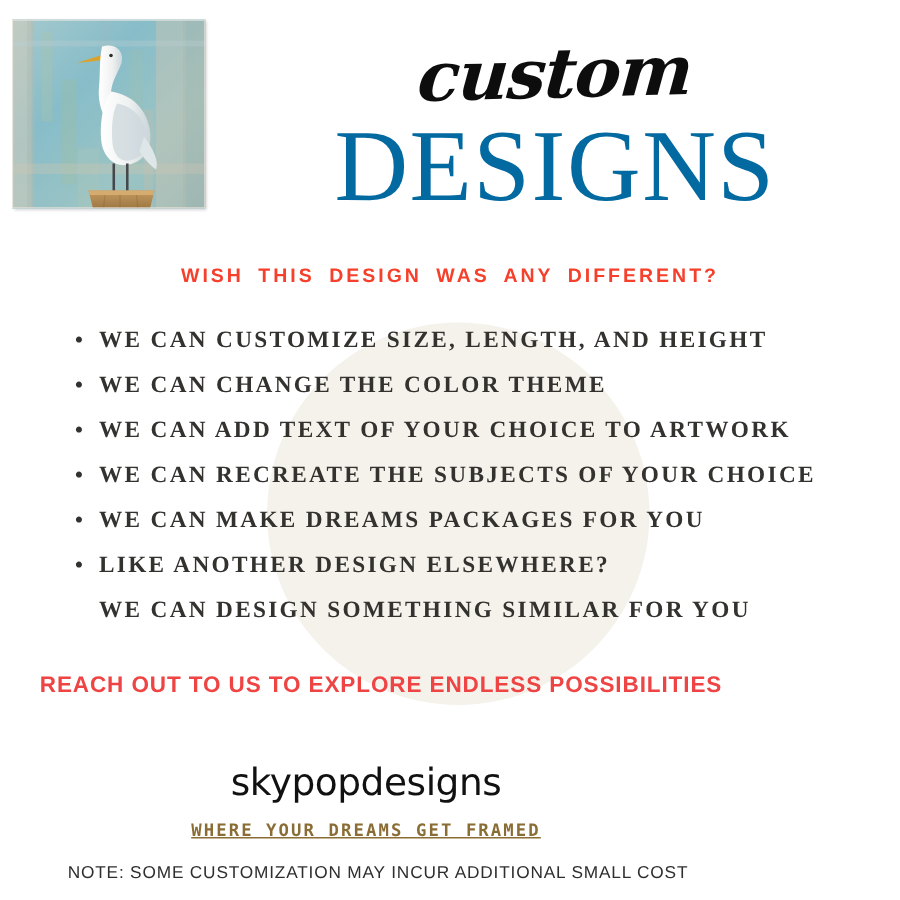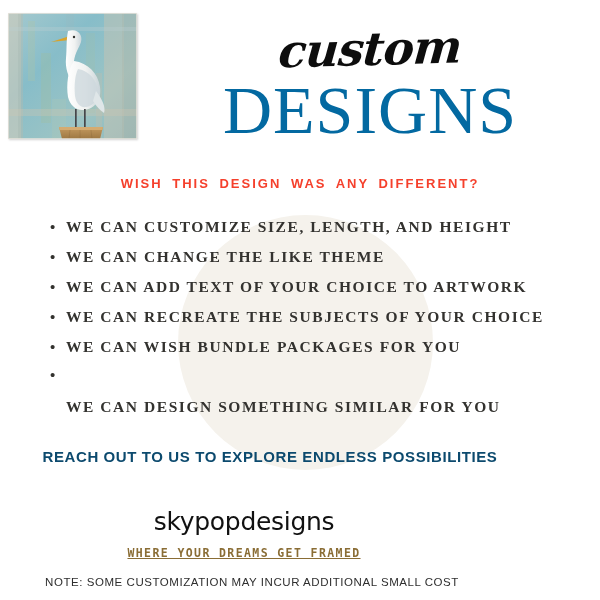--- a/index.html
+++ b/index.html
@@ -133,23 +133,22 @@
     position: absolute;
     left: 0;
     top: 448px;
     width: 508px;
     text-align: center;
     z-index: 3;
     font-family: "Liberation Sans", sans-serif;
     font-weight: 700;
     font-size: 15px;
     letter-spacing: 0.6px;
-    color: #0c4a6e;
-    white-space: nowrap;
-    margin-left: 16px;
+    color: #ef4444;
+    white-space: nowrap;
   }
 
   
   #footer-block {
     position: absolute;
     left: 0;
     top: 508px;
     width: 488px;
     text-align: center;
     z-index: 3;
@@ -272,36 +271,37 @@
 
   <div id="subtitle-question">WISH  THIS  DESIGN  WAS ANY DIFFERENT?</div>
 
   <ul id="feature-list">
     <li class="feature-row">
       <span class="feature-bullet">•</span>
       <span class="feature-text">WE CAN CUSTOMIZE SIZE, LENGTH, AND HEIGHT</span>
     </li>
     <li class="feature-row">
       <span class="feature-bullet">•</span>
-      <span class="feature-text">WE CAN CHANGE THE LIKE THEME</span>
+      <span class="feature-text">WE CAN CHANGE THE COLOR THEME</span>
     </li>
     <li class="feature-row">
       <span class="feature-bullet">•</span>
       <span class="feature-text">WE CAN ADD TEXT OF YOUR CHOICE TO ARTWORK</span>
     </li>
     <li class="feature-row">
       <span class="feature-bullet">•</span>
       <span class="feature-text">WE CAN RECREATE THE SUBJECTS OF YOUR CHOICE</span>
     </li>
     <li class="feature-row">
       <span class="feature-bullet">•</span>
-      <span class="feature-text">WE CAN WISH BUNDLE PACKAGES FOR YOU</span>
-    </li>
-    <li class="feature-row">
-      <span class="feature-bullet">•</span>
+      <span class="feature-text">WE CAN MAKE DREAMS PACKAGES FOR YOU</span>
+    </li>
+    <li class="feature-row">
+      <span class="feature-bullet">•</span>
+      <span class="feature-text">LIKE ANOTHER DESIGN ELSEWHERE?</span>
     </li>
     <li class="feature-row">
       <span class="feature-bullet blank"></span>
       <span class="feature-text">WE CAN DESIGN SOMETHING SIMILAR FOR YOU</span>
     </li>
   </ul>
 
   <div id="cta-line">REACH OUT TO US TO EXPLORE ENDLESS POSSIBILITIES</div>
 
   <div id="footer-block">

